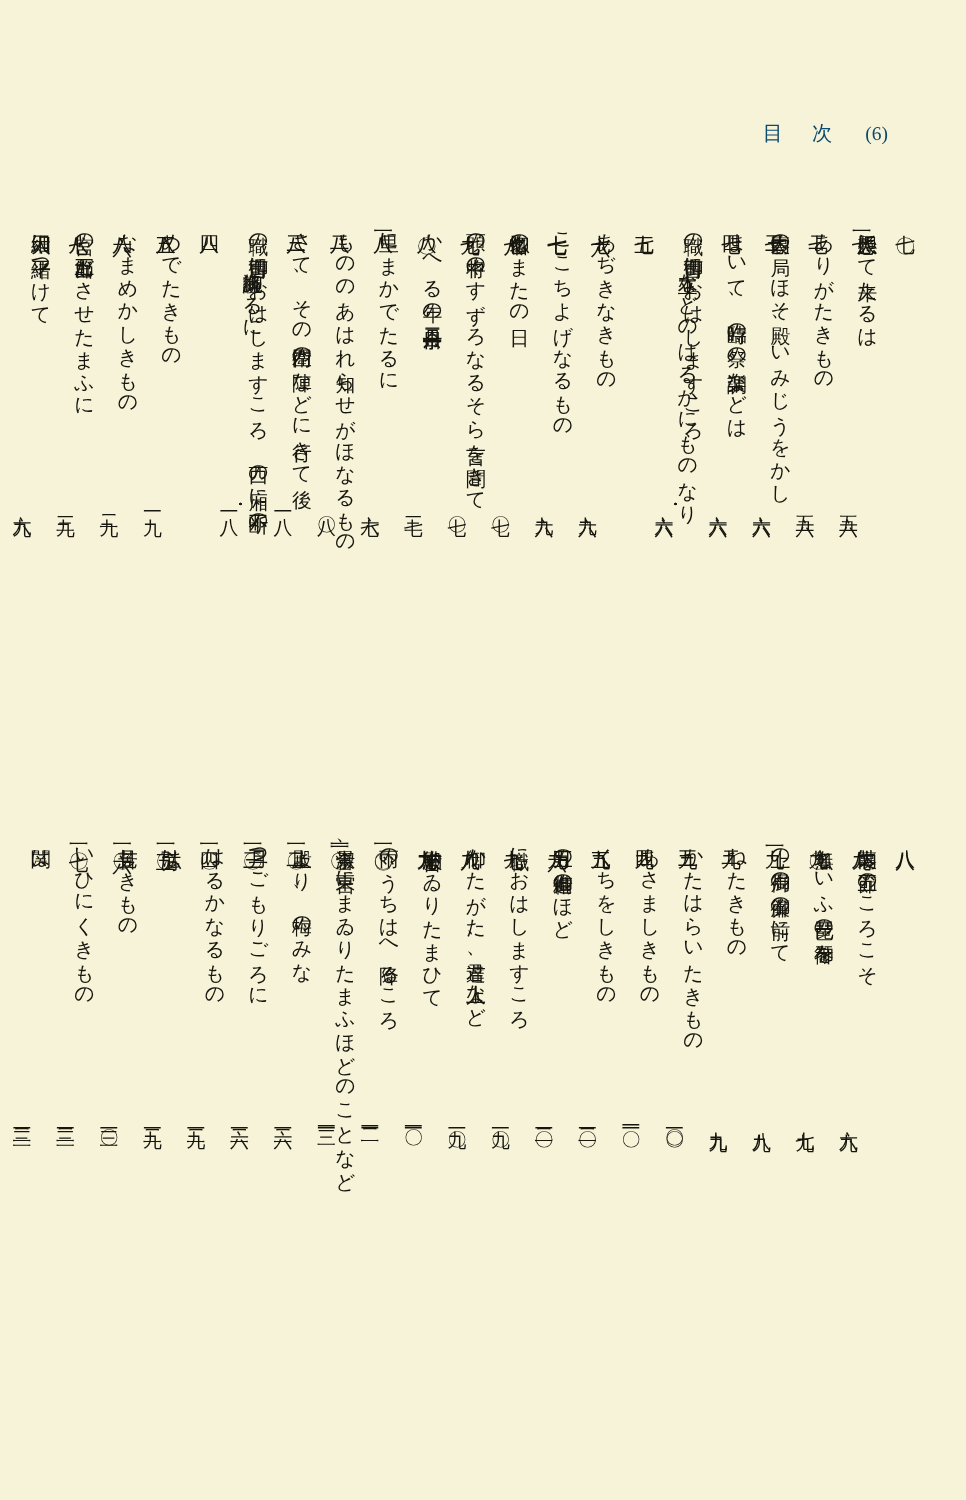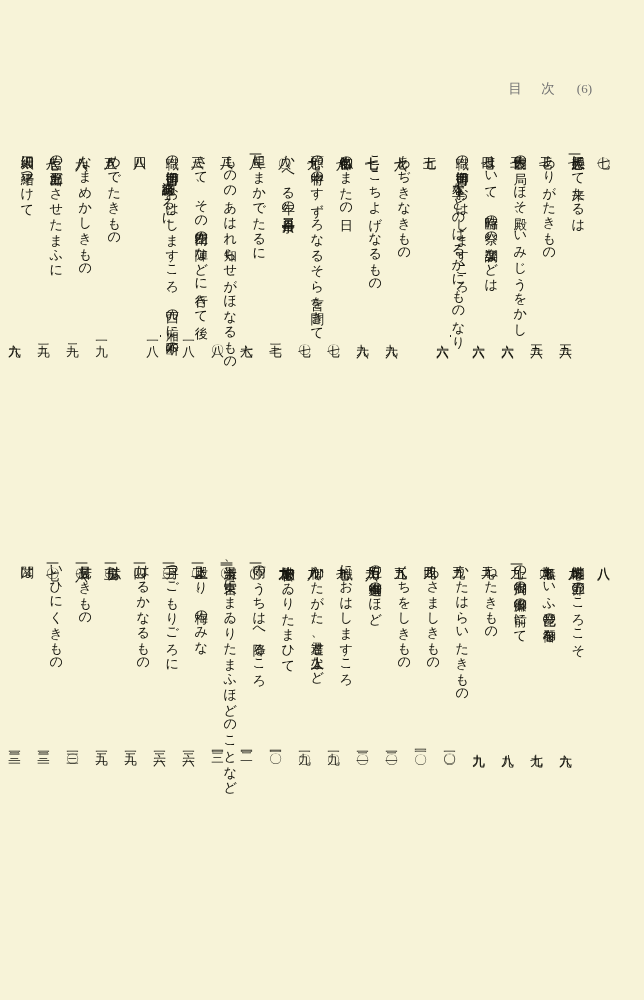--- a/index.html
+++ b/index.html
@@ -22,21 +22,21 @@
   }
   
   #running-head {
     position: absolute;
     top: 80px;
     right: 52px;
     display: flex;
     align-items: baseline;
     gap: 14px;
     font-size: 13.5px;
-    color: #737373;
+    color: #0c4a6e;
     letter-spacing: 2px;
   }
   #running-head .rh-title {
     letter-spacing: 8px;
   }
   #running-head .rh-folio {
     letter-spacing: 0;
     font-size: 13px;
   }
 

